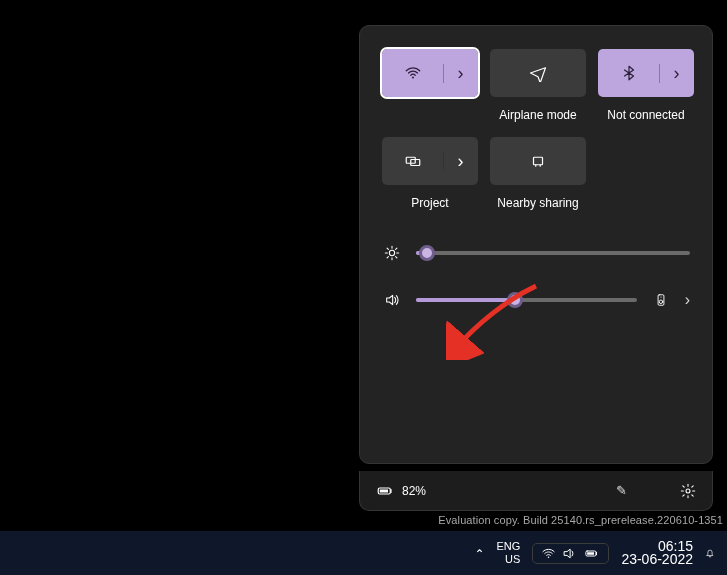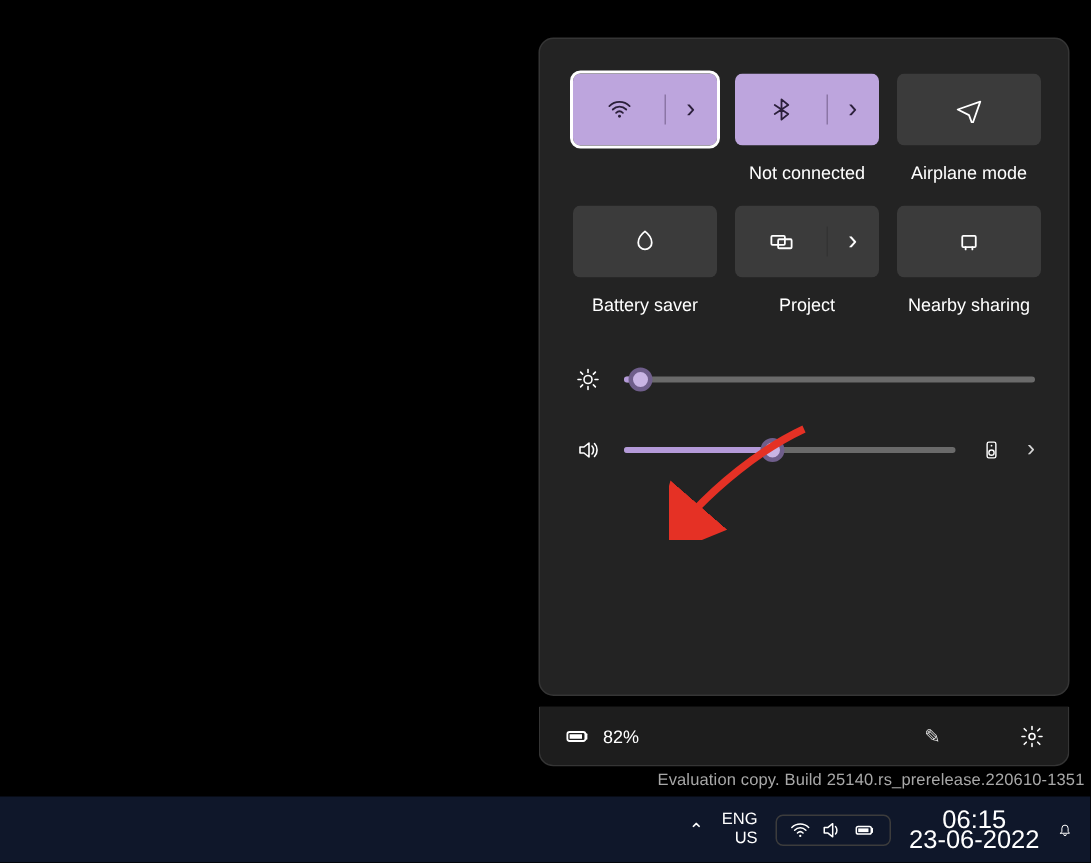--- a/index.html
+++ b/index.html
@@ -70,21 +70,21 @@
 
   
   .watermark { position:absolute; right:0; top:514px; color:#a8a8a8; font-size:11px; letter-spacing:.1px; white-space:nowrap; text-align:center; padding-right:4px; }
 
   
   .taskbar { position:absolute; left:0; bottom:0; width:100%; height:44px; background:#0f172a; color:#fff; display:flex; align-items:center; justify-content:flex-end; padding:0 6px 0 0; }
   .taskbar .item { display:flex; align-items:center; justify-content:center; height:44px; padding:0 6px; }
   .taskbar .caret::before { content:"⌃"; font-size:12px; }
   .taskbar .lang { display:flex; flex-direction:column; align-items:flex-end; font-size:11px; line-height:13px; }
   .taskbar .systray { display:flex; align-items:center; gap:6px; border:1px solid #3c3c3c; border-radius:5px; padding:2px 8px; }
-  .taskbar .clock { display:flex; flex-direction:column; font-size:17px; line-height:13px; }
+  .taskbar .clock { display:flex; flex-direction:column; align-items:flex-end; font-size:14px; line-height:13px; }
   .taskbar .notif { width:22px; display:flex; justify-content:center; }
 
   
   .c-stroke { fill:none; stroke:currentColor; stroke-width:1.6; stroke-linecap:round; stroke-linejoin:round; }
 </style>
 </head>
 <body>
 
 <div class="panel">
   <div class="grid">
@@ -100,58 +100,48 @@
         </span>
           </div>
         <div class="tile-arrow">
             <span class="chev"></span>
           </div>
       </div>
       <div class="tile-label"></div>
     </div>
 
     <div class="tile-col row1">
+      <div class="tile">
+        <span class="ico">
+          <svg viewBox="0 0 24 24">
+              <path class="c-stroke" d="M2 12l20-7-7 20-3-8-10-5z"></path>
+            </svg>
+        </span>
+      </div>
+      <div class="tile-label">Airplane mode</div>
+    </div>
+
+    <div class="tile-col row1">
       <div class="tile active split">
         <div class="tile-main">
             <span class="ico">
           <svg viewBox="0 0 24 24">
                 <path class="c-stroke" d="M12 3l6 5-6 4V3zM12 12l6 4-6 5V12zM6 8l12 8M6 16l12-8"></path>
               </svg>
         </span>
           </div>
         <div class="tile-arrow">
             <span class="chev"></span>
           </div>
       </div>
       <div class="tile-label">Not connected</div>
     </div>
 
-    <div class="tile-col row1">
-      <div class="tile">
-        <span class="ico">
-          <svg viewBox="0 0 24 24">
-              <path class="c-stroke" d="M2 12l20-7-7 20-3-8-10-5z"></path>
-            </svg>
-        </span>
-      </div>
-      <div class="tile-label">Airplane mode</div>
-    </div>
-
     <div class="row-gap"></div>
 
-    <div class="tile-col">
-      <div class="tile">
-        <span class="ico">
-          <svg viewBox="0 0 24 24">
-              <path class="c-stroke" d="M12 3c4 3 6 6 6 10a6 6 0 11-12 0c0-4 2-7 6-10z"></path>
-            </svg>
-        </span>
-      </div>
-      <div class="tile-label">Battery saver</div>
-    </div>
 
     <div class="tile-col">
       <div class="tile split">
         <div class="tile-main">
             <span class="ico">
           <svg viewBox="0 0 24 24">
                 <rect class="c-stroke" x="3" y="7" width="12" height="8" rx="1"></rect>
                 <rect class="c-stroke" x="9" y="10" width="12" height="8" rx="1"></rect>
               </svg>
         </span>

